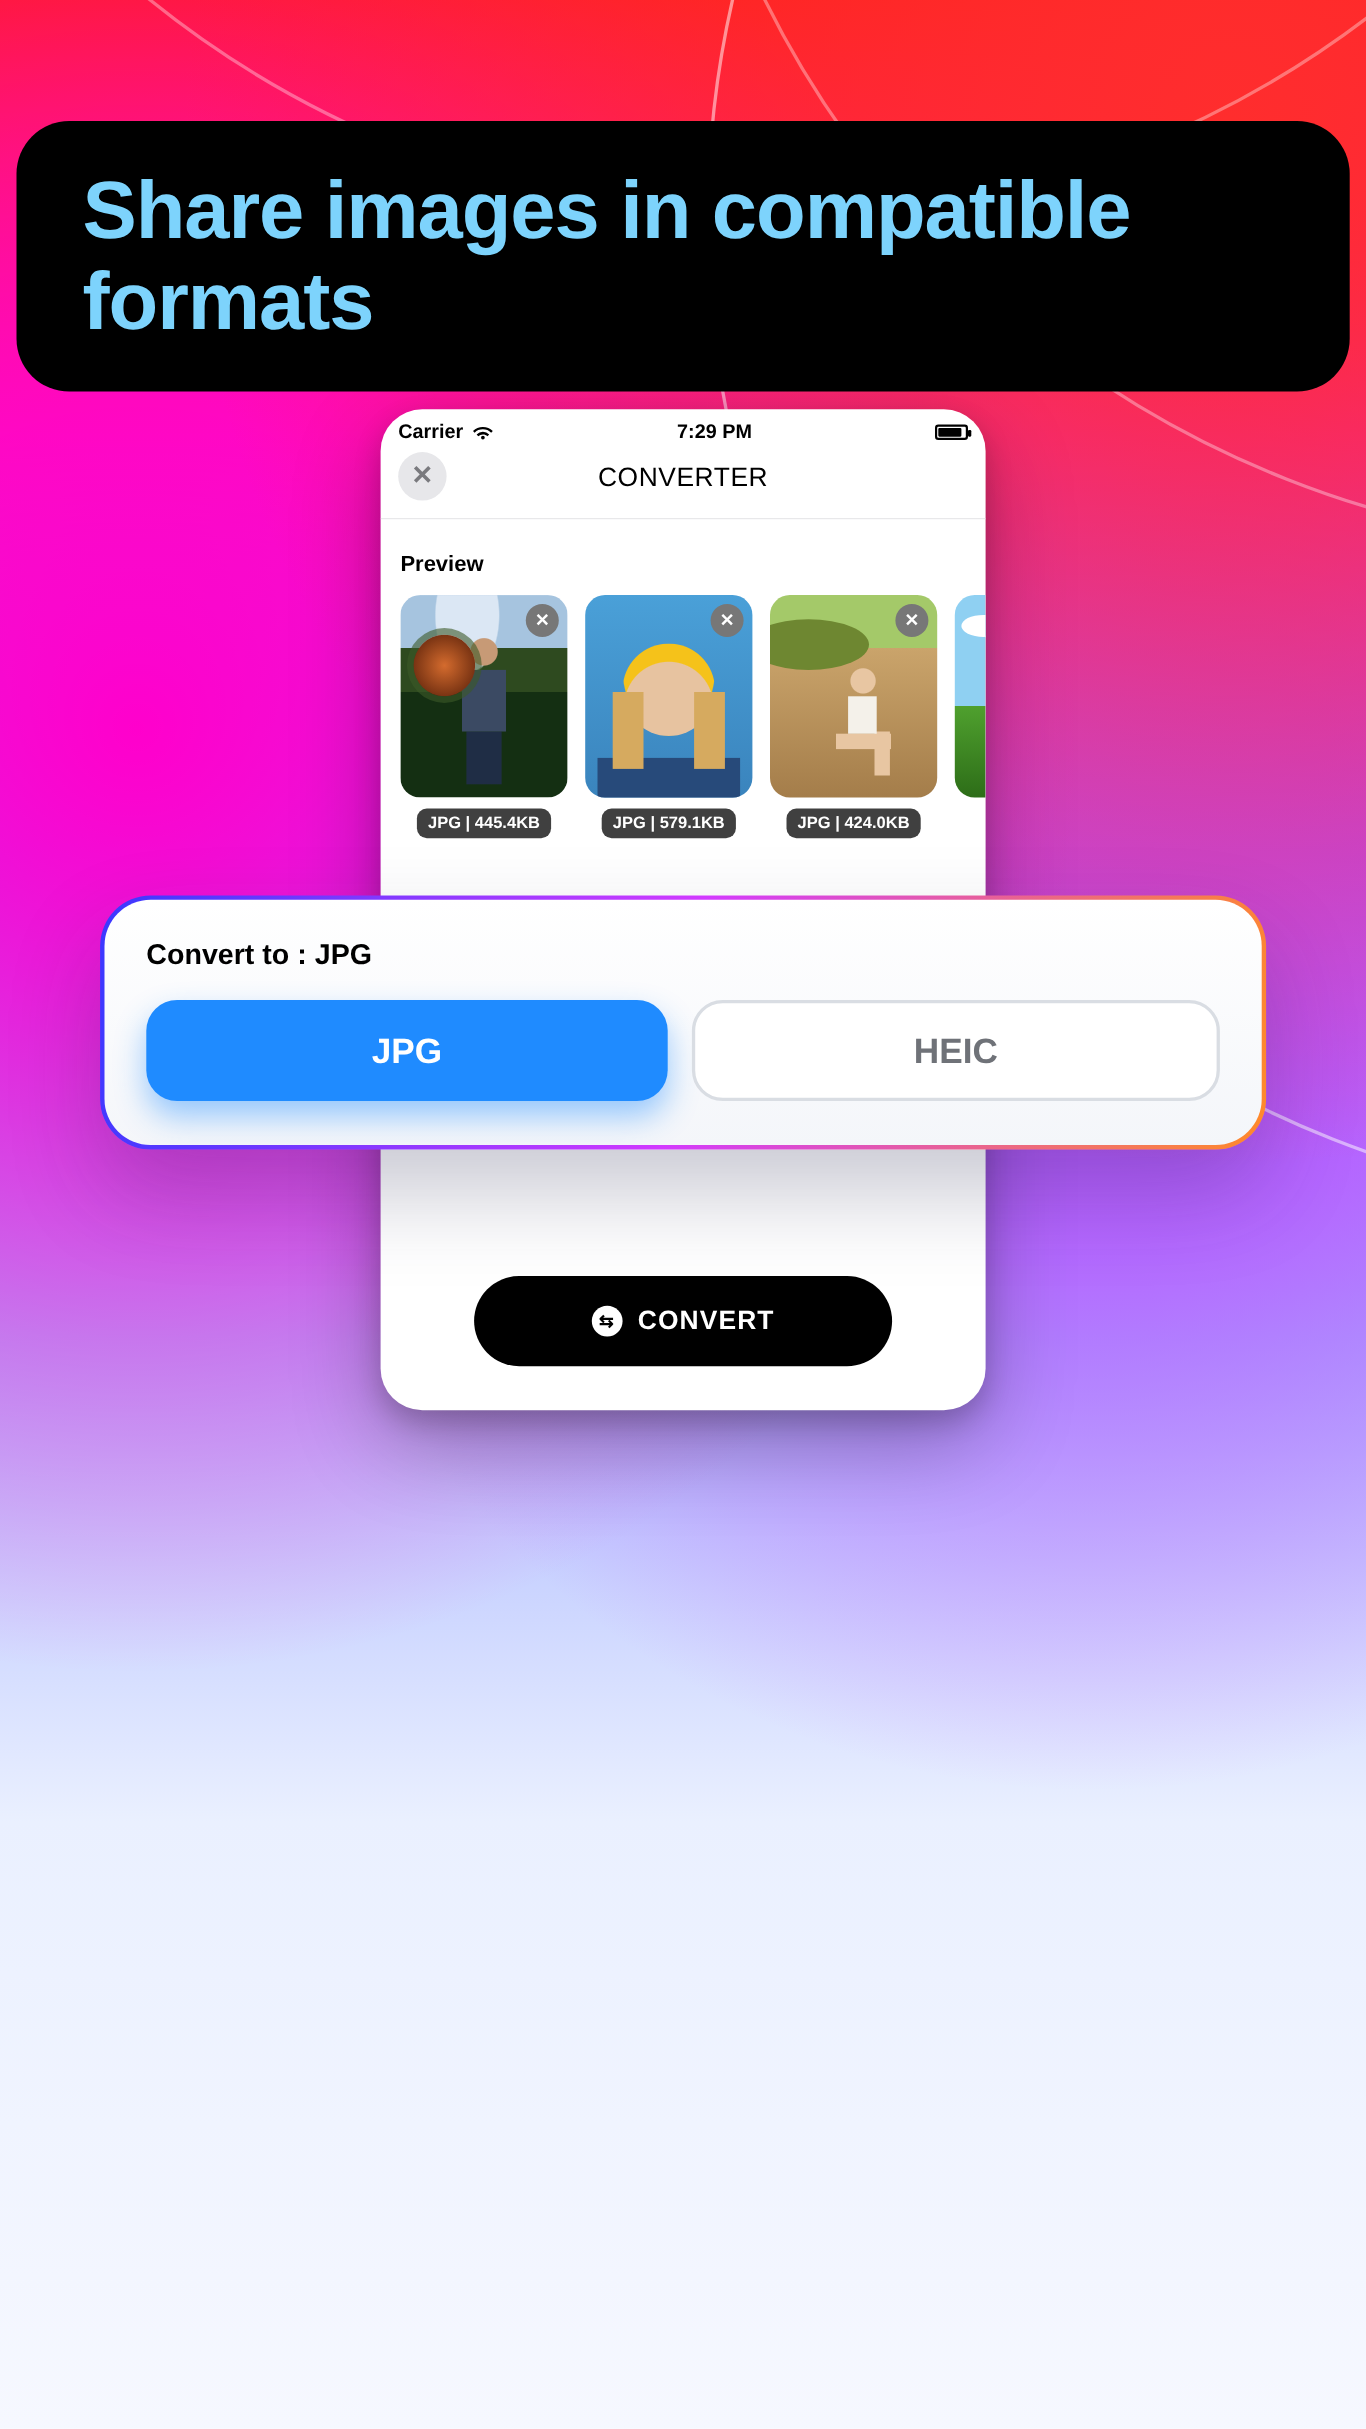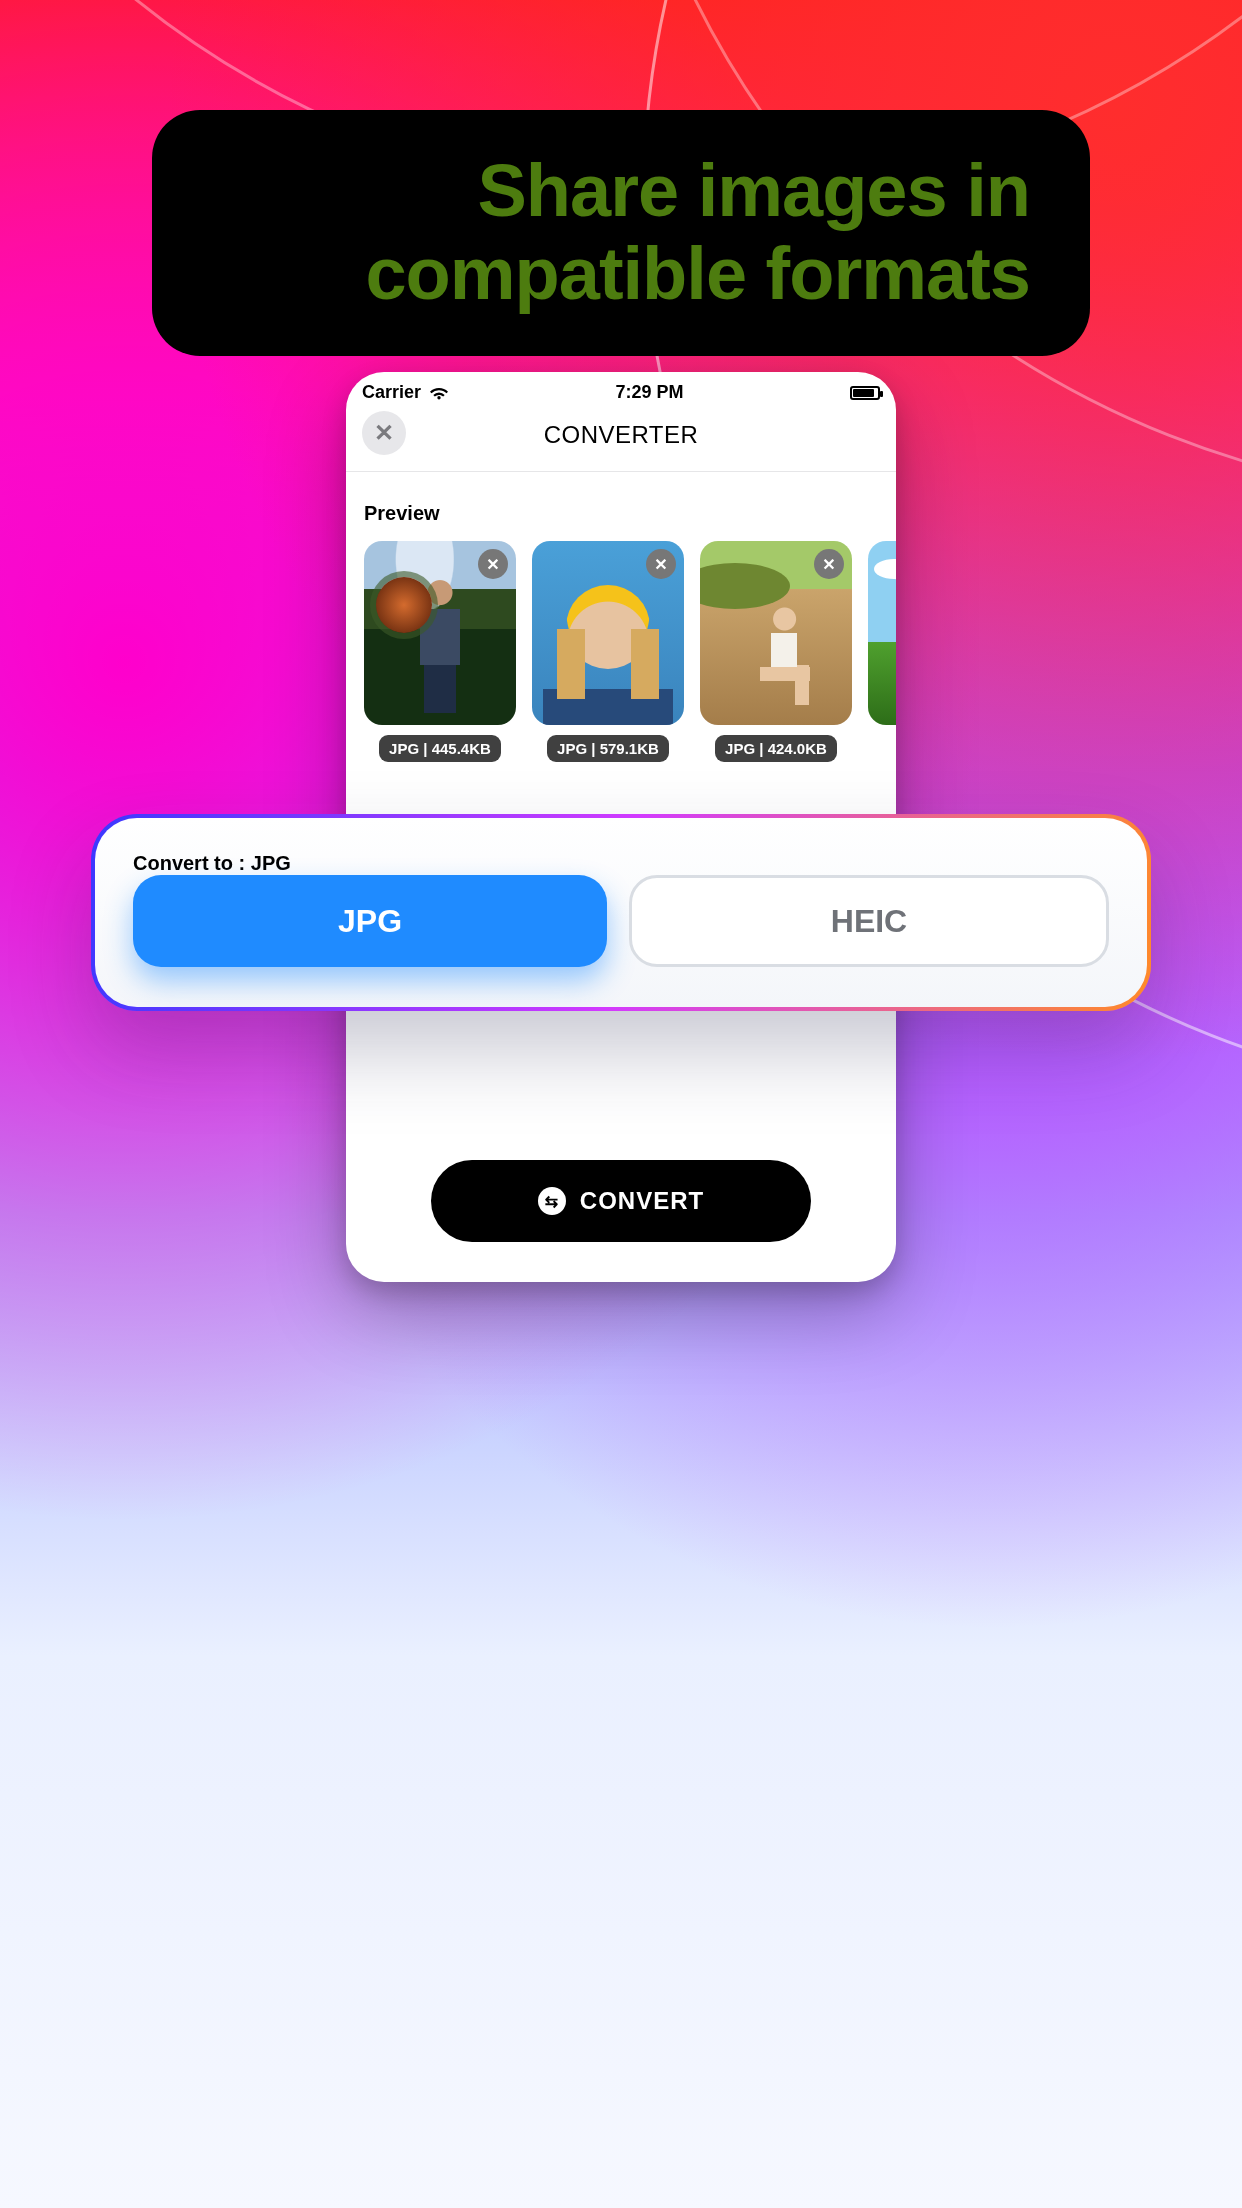--- a/index.html
+++ b/index.html
@@ -27,26 +27,26 @@
   .arc1 { top: -1600px; left: -200px; }
   .arc2 { top: -1300px; left: 600px; }
   .arc3 { top: -700px;  right: -1200px; border-color: rgba(255,255,255,0.5); }
 
   
   .banner {
     position: absolute;
     top: 110px;
     left: 50%;
     transform: translateX(-50%);
-    width: 938px;
+    width: 1212px;
     background: #000;
-    color: #4d7c0f;
+    color: #7dd3fc;
     border-radius: 48px;
     padding: 40px 60px;
-    text-align: right;
+    text-align: left;
     font-weight: 700;
     font-size: 74px;
     line-height: 1.12;
     letter-spacing: -1px;
   }
 
   
   .phone {
     position: absolute;
     top: 372px;
@@ -222,21 +222,22 @@
     background: linear-gradient(100deg,#3a38ff,#d23aff,#ff8a28);
     box-shadow: 0 40px 80px rgba(40,40,80,0.25);
   }
   .picker {
     background: linear-gradient(180deg,#ffffff,#f4f6fa);
     border-radius: 42px;
     padding: 34px 38px 40px 38px;
   }
   .picker .label {
     font-weight: 800;
-    font-size: 20px;
+    font-size: 26px;
+    margin-bottom: 26px;
   }
   .format-row { display: flex; gap: 22px; }
   .format-btn {
     flex: 1 1 0;
     height: 92px;
     border-radius: 28px;
     border: 3px solid #d9dde3;
     color: #6f7278;
     background: #fff;
     font-weight: 800;

